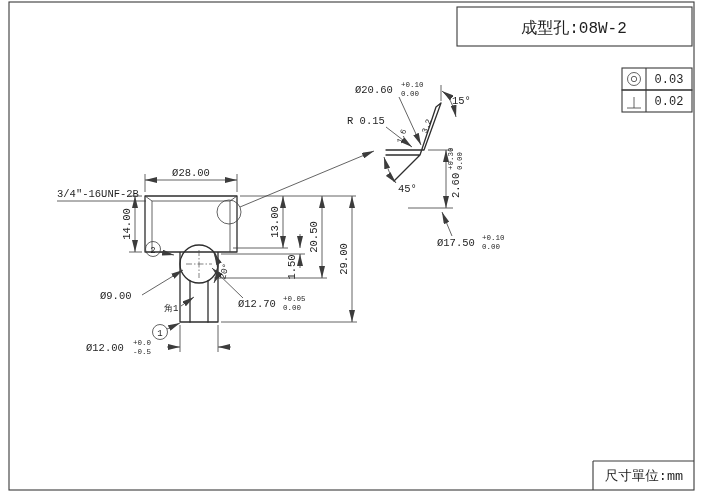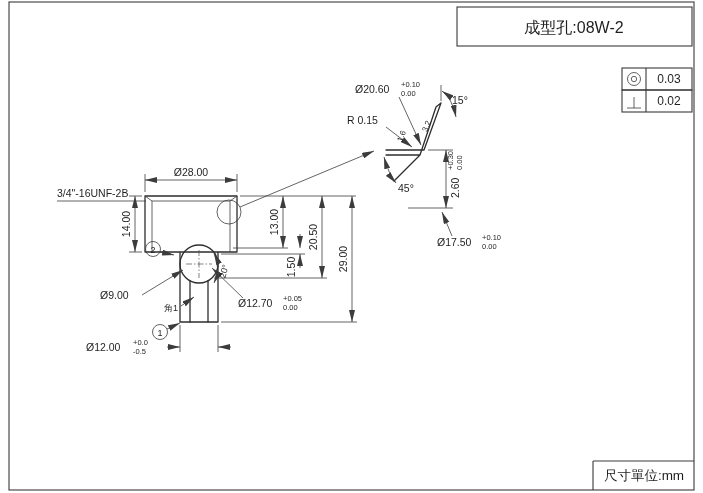--- a/index.html
+++ b/index.html
@@ -1,18 +1,18 @@
 <!DOCTYPE html>
 <html><head>
 <meta charset="utf-8">
 <style>
   html,body { margin:0; padding:0; background:#ffffff; }
   .sheet {
     position:relative; width:703px; height:493px; background:#ffffff;
-    font-family:Liberation Sans, sans-serif; overflow:hidden;text-align:right;
+    font-family:Liberation Mono, monospace; overflow:hidden;text-align:right;
   }
   svg { display:block; }
   .outline { stroke:#2e2e2e; stroke-width:1.3; fill:none; stroke-linecap:round; }
   .thin    { stroke:#3c3c3c; stroke-width:0.8; fill:none; }
   .dim     { stroke:#3c3c3c; stroke-width:0.8; fill:none; }
   .dash    { stroke:#4a4a4a; stroke-width:0.7; fill:none; stroke-dasharray:6 2 1.5 2; }
   .frame   { stroke:#3a3a3a; stroke-width:1.1; fill:none; }
   text { fill:#1f1f1f; }
   .t11 { font-size:10.5px; }
   .t9  { font-size:9px; }

